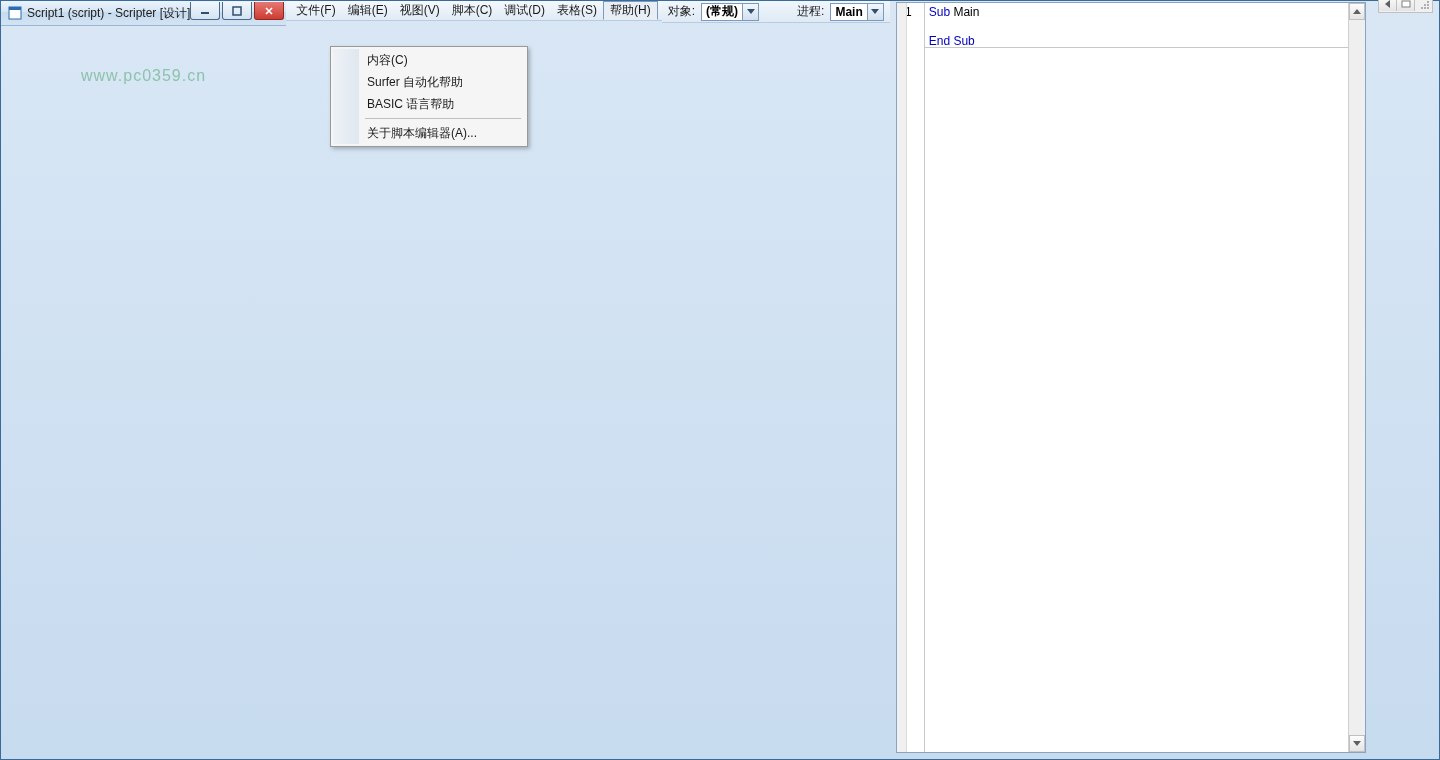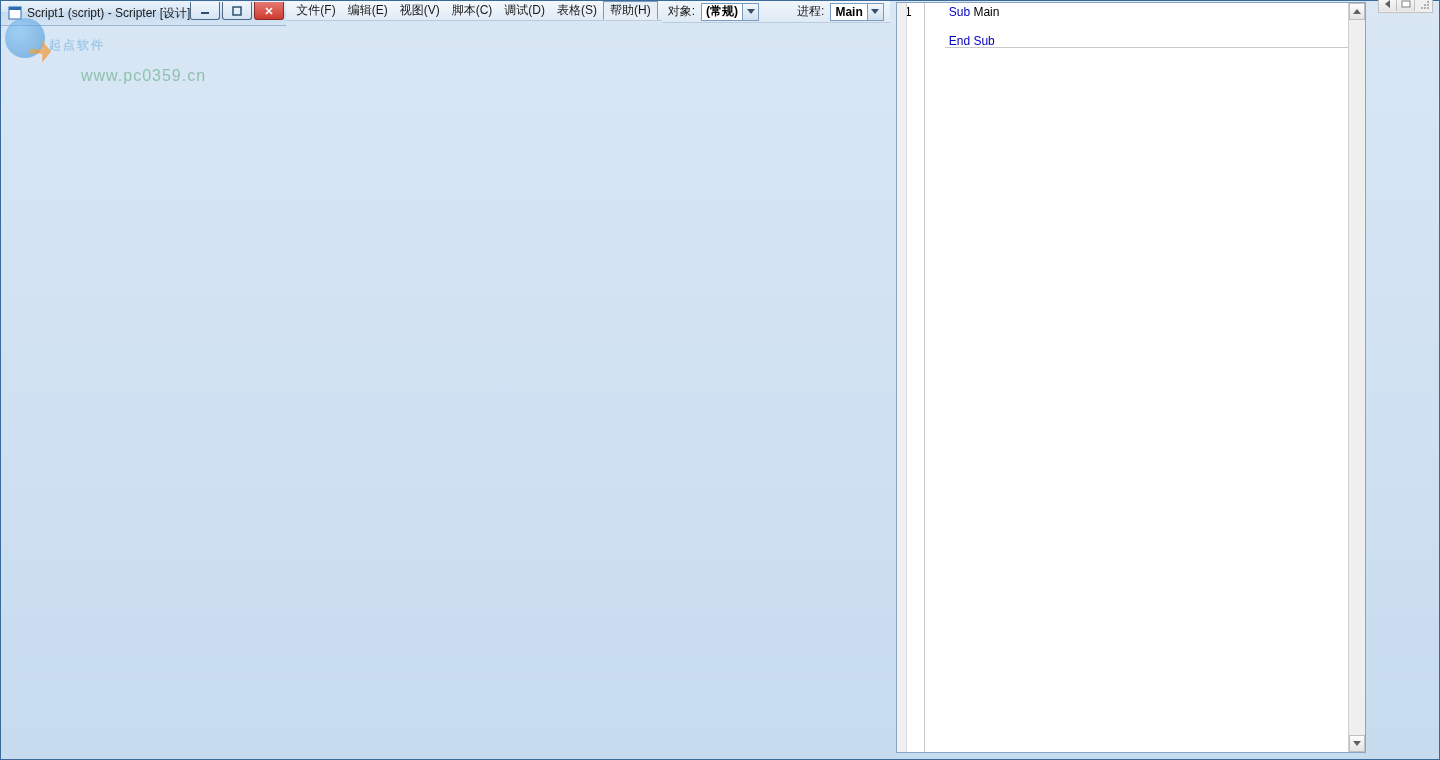--- a/index.html
+++ b/index.html
@@ -110,21 +110,20 @@
 .gutter .breakbar {
   position:absolute; left:0; top:0; width:10px; height:100%; background:#f0f0f0; border-right:1px solid #dcdcdc;
 }
 .code {
   flex:1;
   padding: 2px 4px;
   font-family: Consolas, "Courier New", monospace;
   white-space: pre;
   color: #000;
   position: relative;
-  margin-left: 20px;
 }
 .kw { color: #0000c0; }
 .code-divider {
   position:absolute; left:0; right:0; top:44px; height:1px; background:#c8c8c8;
 }
 .editor-vscroll {
   width: 17px; background:#f0f0f0; border-left:1px solid #d0d0d0;
   display:flex; flex-direction:column;
 }
 .scroll-btn { height:17px; background:linear-gradient(#fdfdfd,#e4e4e4); border:1px solid #c0c0c0; margin:0; display:flex;align-items:center;justify-content:center;}
@@ -315,19 +314,24 @@
             <circle cx="5" cy="8" r="1"></circle>
             <circle cx="8" cy="5" r="1"></circle>
             <circle cx="2" cy="8" r="1"></circle>
             <circle cx="5" cy="5" r="1"></circle>
             <circle cx="8" cy="2" r="1"></circle>
           </g>
         </svg>
     </div>
   </div>
 
-
-  <div class="watermark1">
-    <span class="wm-icon"></span><span>起点软件</span>
-  </div>
+  <div class="dropdown">
+    <div class="dd-gutter"></div>
+    <div class="dd-item">内容(C)</div>
+    <div class="dd-item">Surfer 自动化帮助</div>
+    <div class="dd-item">BASIC 语言帮助</div>
+    <div class="dd-sep"></div>
+    <div class="dd-item">关于脚本编辑器(A)...</div>
+  </div>
+
   <div class="watermark2">www.pc0359.cn</div>
 
 </div>
 
 </body></html>

